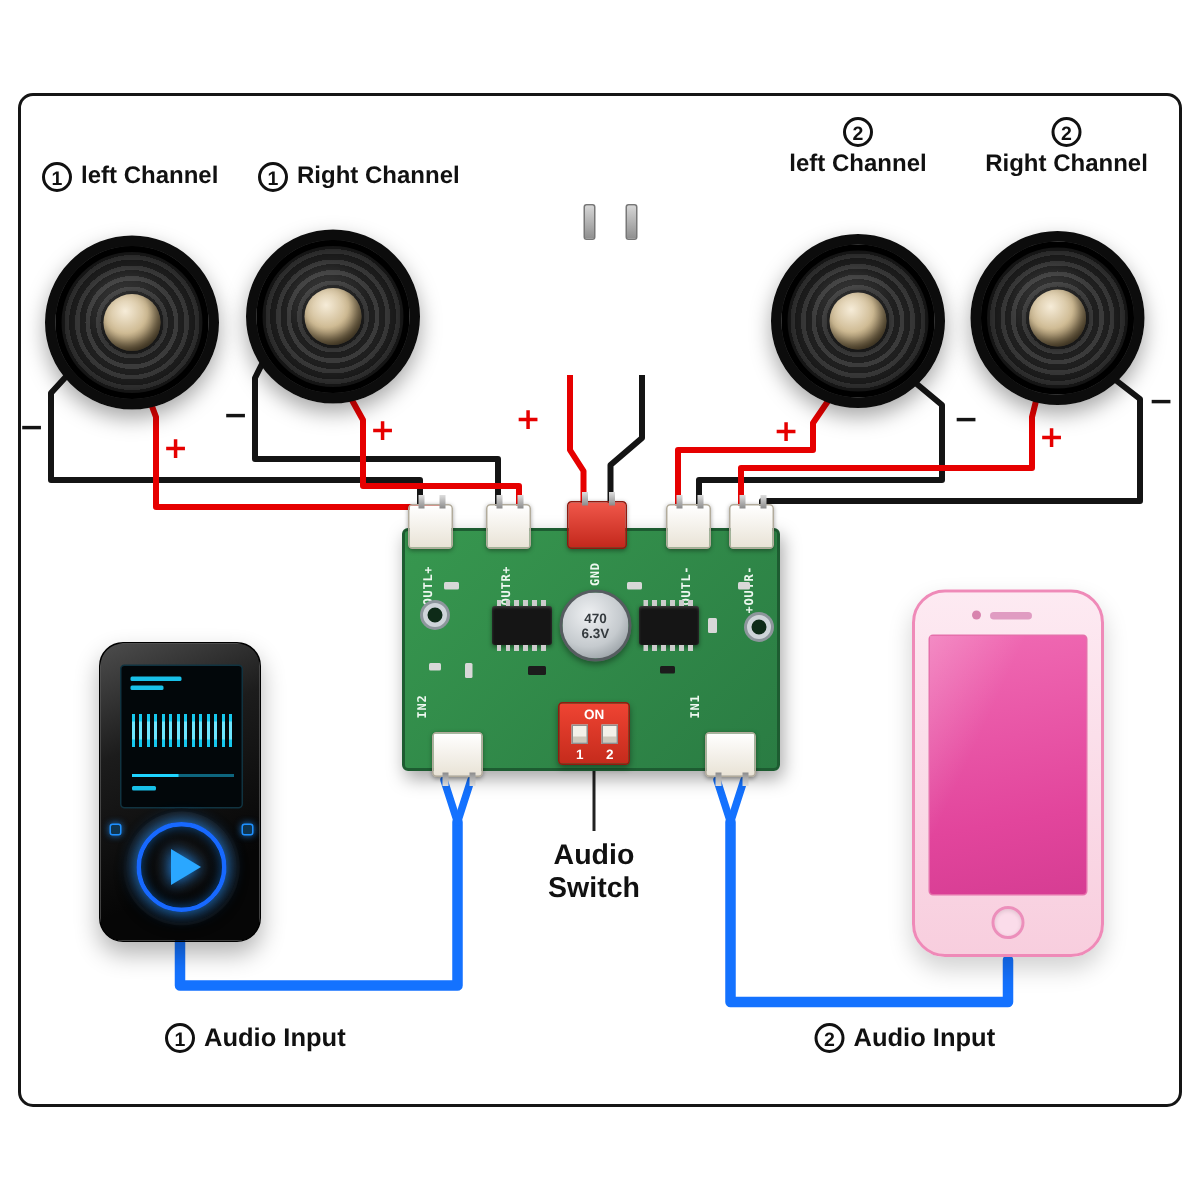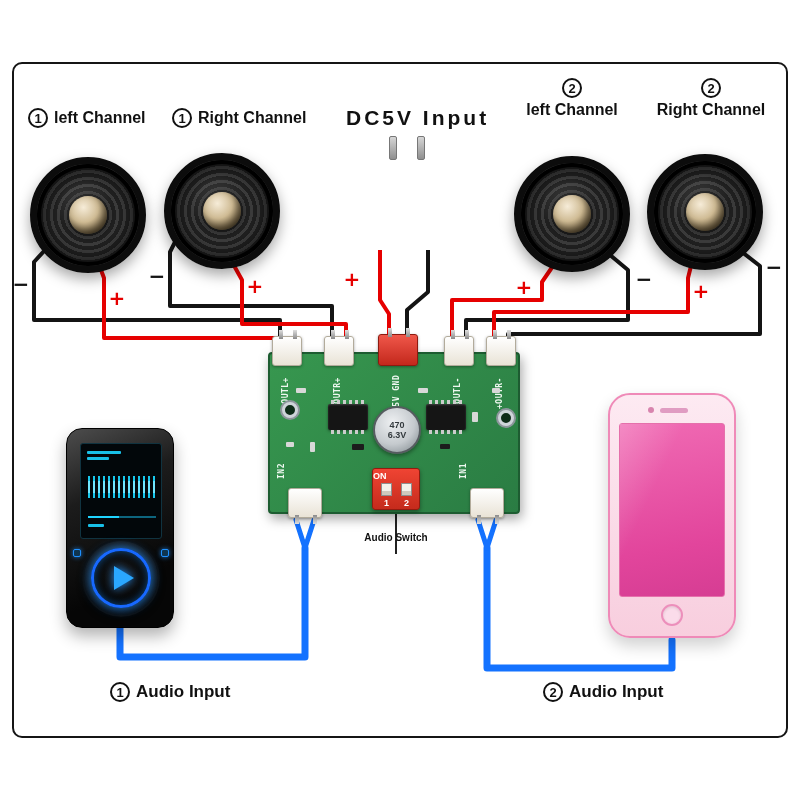--- a/index.html
+++ b/index.html
@@ -57,38 +57,38 @@
      background:linear-gradient(#dedede,#8a8a8a); z-index:4;}
   .pin-b { position:absolute; bottom:-7px; width:4px; height:9px;
      background:linear-gradient(#8a8a8a,#dedede); z-index:4;}
   .vtext { position:absolute; writing-mode:vertical-rl; transform:rotate(180deg);
      color:#eef8f0; font-size:8px; font-weight:bold; letter-spacing:.5px; z-index:4;
      font-family:"DejaVu Sans Mono", monospace; text-align:center;}
   .ic { position:absolute; width:40px; height:26px; background:#151515; border-radius:2px;
      z-index:4; box-shadow:inset 0 1px 2px rgba(255,255,255,.18), 0 1px 3px rgba(0,0,0,.45);}
   .icpins { position:absolute; left:3px; right:3px; height:4px;
      background:repeating-linear-gradient(90deg,#cccccc 0 3px, rgba(0,0,0,0) 3px 6px);}
-  .cap { position:absolute; left:373px; top:406px; width:48px; height:48px; border-radius:50%;
+  .cap { position:absolute; left:373px; top:393px; width:48px; height:48px; border-radius:50%;
      background:radial-gradient(circle at 40% 33%, #eef0f2, #c5cace 55%, #8e969b 88%, #697075);
      border:2px solid #565c60; z-index:4; display:flex; flex-direction:column;
      align-items:center; justify-content:center; color:#343a3e; font-weight:bold;
      font-size:9px; line-height:10px; box-shadow:0 2px 4px rgba(0,0,0,.4);}
   .hole { position:absolute; width:16px; height:16px; border-radius:50%;
      background:#0e2b18; border:3px solid #ced4d9; box-shadow:0 0 0 2px #8d969c; z-index:4;}
   .smd { position:absolute; z-index:4; border-radius:1px;}
   .dip { position:absolute; left:372px; top:468px; width:48px; height:42px;
      background:linear-gradient(#ef4433,#c52b1c); border:1px solid #931b0f;
      border-radius:3px; z-index:5; box-shadow:0 2px 4px rgba(0,0,0,.4);}
-  .dip-on { position:absolute; left:0; right:0; top:2px; 
+  .dip-on { position:absolute; left:0; right:0; top:2px; text-align:center;
      color:#fff; font-size:9px; font-weight:bold;}
   .dip-slider { position:absolute; top:14px; width:11px; height:13px; background:#f4f1ea;
      border:1px solid #8f8f8f; box-shadow:inset 0 -4px 0 #cfc9bc;}
   .dip-num { position:absolute; top:29px; color:#fff; font-size:9px; font-weight:bold;}
-  .switch-caption { position:absolute; left:336px; top:532px; width:120px; text-align:center;
-     font-weight:bold; font-size:10px; color:#111; z-index:6;}
+  .switch-caption { position:absolute; left:336px; top:560px; width:120px; text-align:center;
+     font-weight:bold; font-size:19px; color:#111; z-index:6;}
 
   
   .player { position:absolute; left:66px; top:428px; width:108px; height:200px;
      border-radius:16px; z-index:5; border:1px solid #000;
      background:linear-gradient(155deg, #4d4d4d 0%, #1c1c1c 32%, #060606 75%);
      box-shadow:0 8px 16px rgba(0,0,0,.3);}
   .pscreen { position:absolute; left:13px; top:14px; width:82px; height:96px;
      background:#02070a; border:1px solid #103340; border-radius:3px; overflow:hidden;}
   .scr-line { position:absolute; height:3px; background:#18c0e8; border-radius:1px;}
   .wave { position:absolute; background:repeating-linear-gradient(90deg,#17c8ee 0 2px, rgba(0,0,0,0) 2px 5px);}
@@ -175,21 +175,20 @@
     </div>
 
   <div class="label" style="left:28px; top:108px;">
     <span class="circ">1</span>
     <span>left Channel</span>
   </div>
   <div class="label" style="left:172px; top:108px;">
     <span class="circ">1</span>
     <span>Right Channel</span>
   </div>
-  <div class="dc5v" style="left:346px; top:106px;">DC5V Input</div>
   <div class="label stack" style="left:512px; top:78px; width:120px;">
     <span class="circ">2</span>
     <span>left Channel</span>
   </div>
   <div class="label stack" style="left:646px; top:78px; width:130px;">
     <span class="circ">2</span>
     <span>Right Channel</span>
   </div>
 
   <div class="speaker" style="left:30px; top:157px;">

